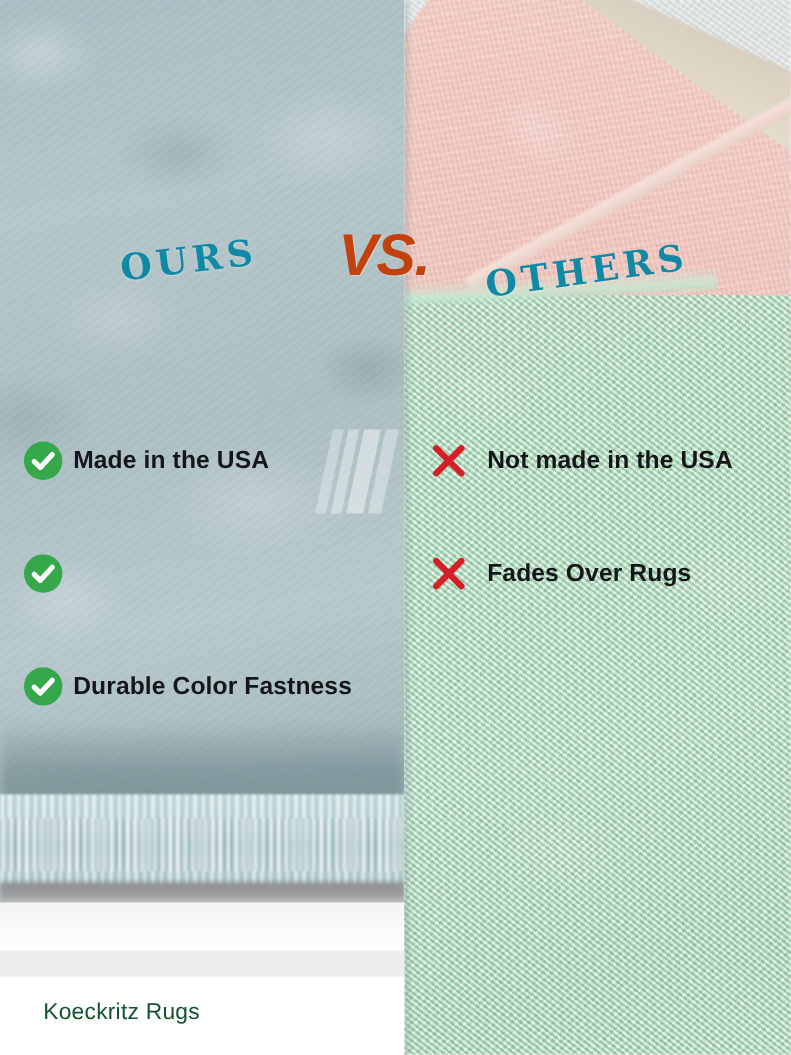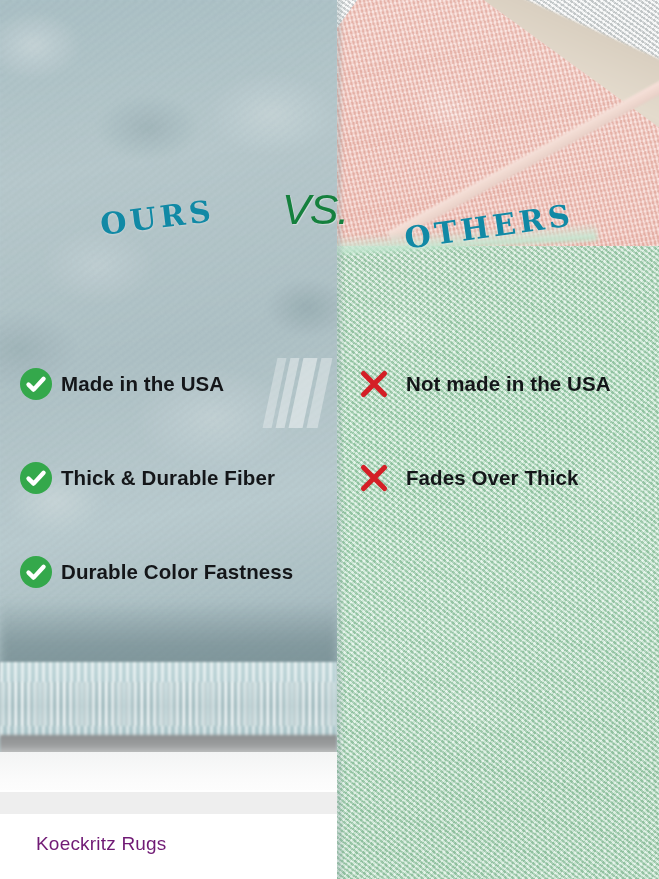--- a/index.html
+++ b/index.html
@@ -228,25 +228,25 @@
     left: 100px; top: 200px;
     transform: rotate(-7deg);
   }
   .word-others {
     left: 404px; top: 209px;
     transform: rotate(-8deg);
   }
   .word-vs {
     position: absolute;
     left: 282px; top: 185px;
-    color: #15803d;
+    color: #c2410c;
     font-family: "Liberation Sans", sans-serif;
-    font-weight: 400;
+    font-weight: 700;
     font-style: italic;
-    font-size: 43px;
+    font-size: 49px;
     letter-spacing: -1px;
     white-space: nowrap;
     text-shadow: 1px 1px 0 rgba(255,255,255,.35);
   }
 
   
   .rows-left,
   .rows-right {
     position: absolute;
     top: 360px;
@@ -295,21 +295,21 @@
     left: 0; top: 814px;
     width: 337px; height: 65px;
     background: #ffffff;
   }
   .footer-caption {
     position: absolute;
     left: 36px; top: 833px;
     font-family: "Liberation Sans", sans-serif;
     font-weight: 400;
     font-size: 19px;
-    color: #701a75;
+    color: #14532d;
     letter-spacing: .2px;
     white-space: nowrap;
   }
 </style>
 </head>
 <body>
 
 <div class="shot">
 
   <div class="panel-left">
@@ -360,21 +360,20 @@
       <span class="flabel">Made in the USA</span>
     </div>
 
     <div class="frow">
       <span class="ic ic-check">
         <svg width="34" height="34" viewBox="0 0 34 34" aria-hidden="true">
           <circle cx="17" cy="17" r="16" fill="#34a84b"></circle>
           <path d="M9.5 17.6 L14.6 22.6 L24.6 11.8" fill="none" stroke="#ffffff" stroke-width="4.3" stroke-linecap="round" stroke-linejoin="round"></path>
         </svg>
       </span>
-      <span class="flabel">Thick &amp; Durable Fiber</span>
     </div>
 
     <div class="frow">
       <span class="ic ic-check">
         <svg width="34" height="34" viewBox="0 0 34 34" aria-hidden="true">
           <circle cx="17" cy="17" r="16" fill="#34a84b"></circle>
           <path d="M9.5 17.6 L14.6 22.6 L24.6 11.8" fill="none" stroke="#ffffff" stroke-width="4.3" stroke-linecap="round" stroke-linejoin="round"></path>
         </svg>
       </span>
       <span class="flabel">Durable Color Fastness</span>
@@ -393,21 +392,21 @@
       <span class="flabel">Not made in the USA</span>
     </div>
 
 
     <div class="frow">
       <span class="ic ic-x">
         <svg width="32" height="32" viewBox="0 0 32 32" aria-hidden="true">
           <path d="M5.5 5.5 L26.5 26.5 M26.5 5.5 L5.5 26.5" stroke="#d41f26" stroke-width="5.2" stroke-linecap="round"></path>
         </svg>
       </span>
-      <span class="flabel">Fades Over Thick</span>
+      <span class="flabel">Fades Over Rugs</span>
     </div>
 
   </div>
 
   <div class="footer-grayband"></div>
   <div class="footer-white"></div>
   <div class="footer-caption">Koeckritz Rugs</div>
 
 </div>
 

